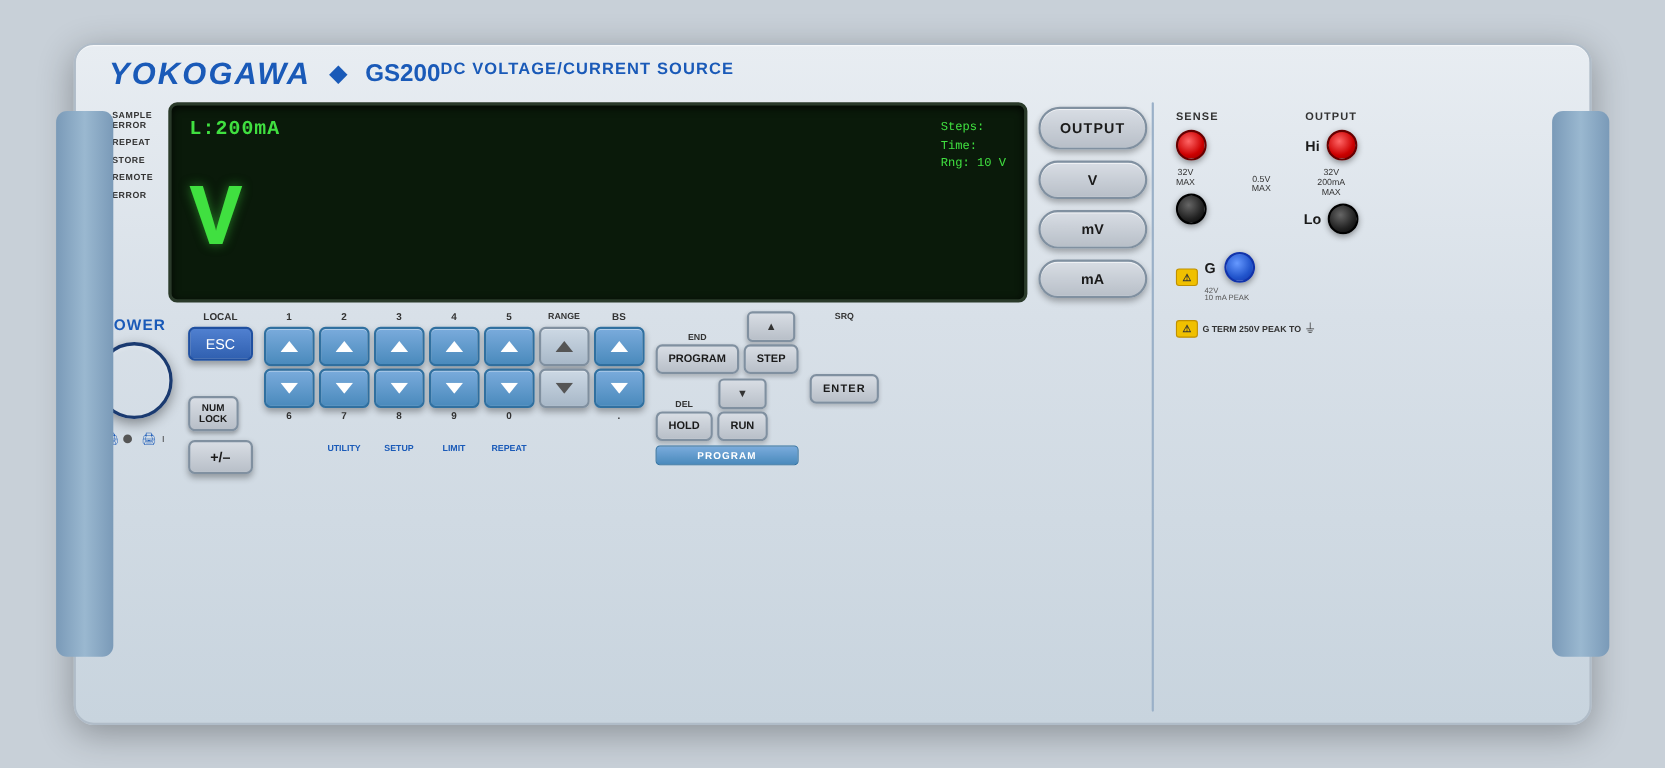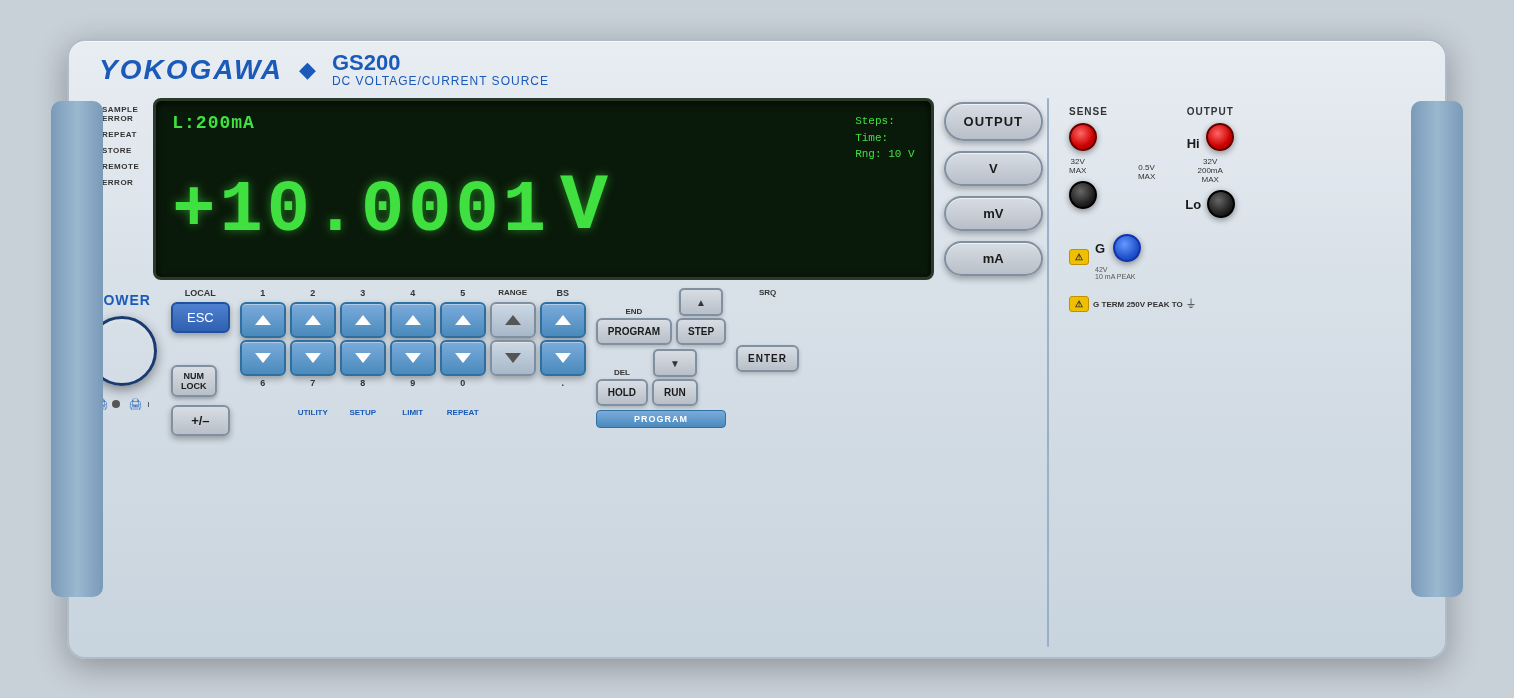--- a/index.html
+++ b/index.html
@@ -39,32 +39,32 @@
       font-weight: 900;
       letter-spacing: 2px;
       font-style: italic;
     }
     .brand-diamond {
       color: #1a5ab8;
       font-size: 22px;
     }
     .model-info {
       display: flex;
-      flex-direction: column;
+      flex-direction: row;
       line-height: 1.1;
     }
     .model-name {
       color: #1a5ab8;
       font-size: 22px;
       font-weight: 700;
     }
     .model-desc {
       color: #1a5ab8;
-      font-size: 12px;
-      font-weight: 400;
+      font-size: 15px;
+      font-weight: 700;
       letter-spacing: 1px;
     }
 
     
     .main-body {
       display: flex;
       flex: 1;
       padding: 6px 14px 10px 14px;
     }
 
@@ -533,21 +533,20 @@
         <div class="display-screen">
           <div class="display-top-row">
             <span class="display-l-value">L:200mA</span>
             <div class="display-steps-info">
               <div>Steps:</div>
               <div>Time:</div>
               <div>Rng: 10 V</div>
             </div>
           </div>
           <div style="display:flex; align-items:flex-end; gap:10px;">
-            <span class="display-main-value">+10.0001</span>
             <span class="display-main-value" style="font-size:80px; margin-bottom:0;">V</span>
           </div>
         </div>
 
         <div class="display-right-controls">
           <button class="output-btn">OUTPUT</button>
           <button class="range-btn">V</button>
           <button class="range-btn">mV</button>
           <button class="range-btn">mA</button>
         </div>
@@ -739,21 +738,21 @@
             <div class="terminal-black"></div>
           </div>
         </div>
 
         <div style="display:flex; flex-direction:column; justify-content:center; gap:30px; font-size:8px; color:#333; text-align:center; padding-top:20px;">
           <span>0.5V<br>MAX</span>
         </div>
 
         <div style="display:flex; flex-direction:column; align-items:center; gap:6px;">
           <span class="conn-label">OUTPUT</span>
-          <div style="display:flex; align-items:flex-end; gap:6px;">
+          <div style="display:flex; align-items:center; gap:6px;">
             <span class="terminal-label">Hi</span>
             <div class="terminal-red"></div>
           </div>
           <div style="display:flex; gap:4px; font-size:8px; color:#333; text-align:center;">
             <span>32V<br>200mA<br>MAX</span>
           </div>
           <div style="display:flex; align-items:center; gap:6px;">
             <span class="terminal-label">Lo</span>
             <div class="terminal-black"></div>
           </div>

